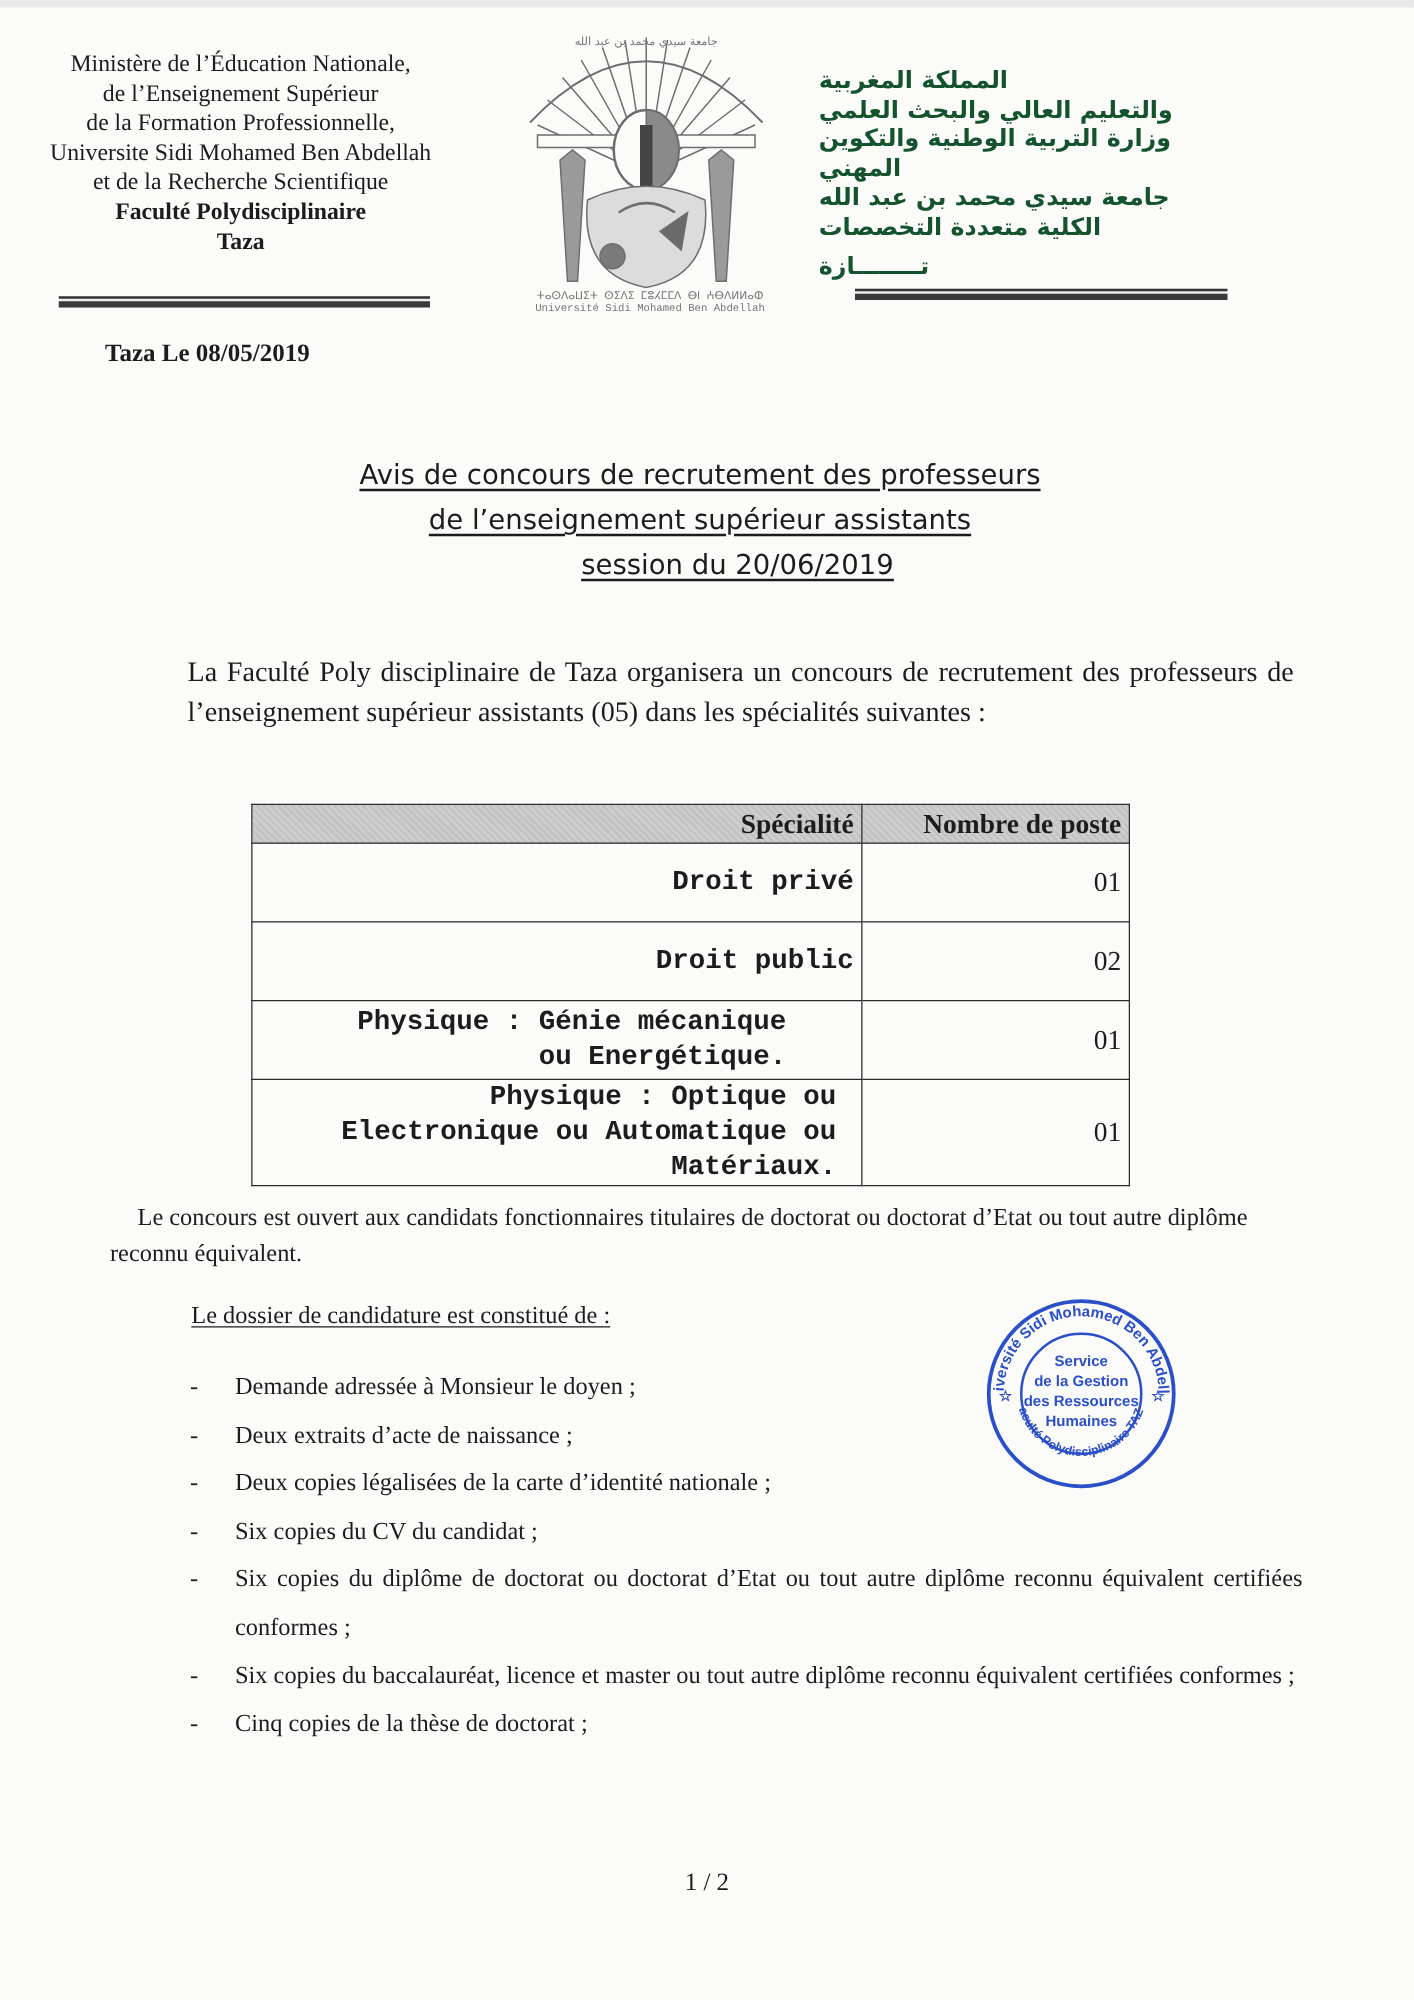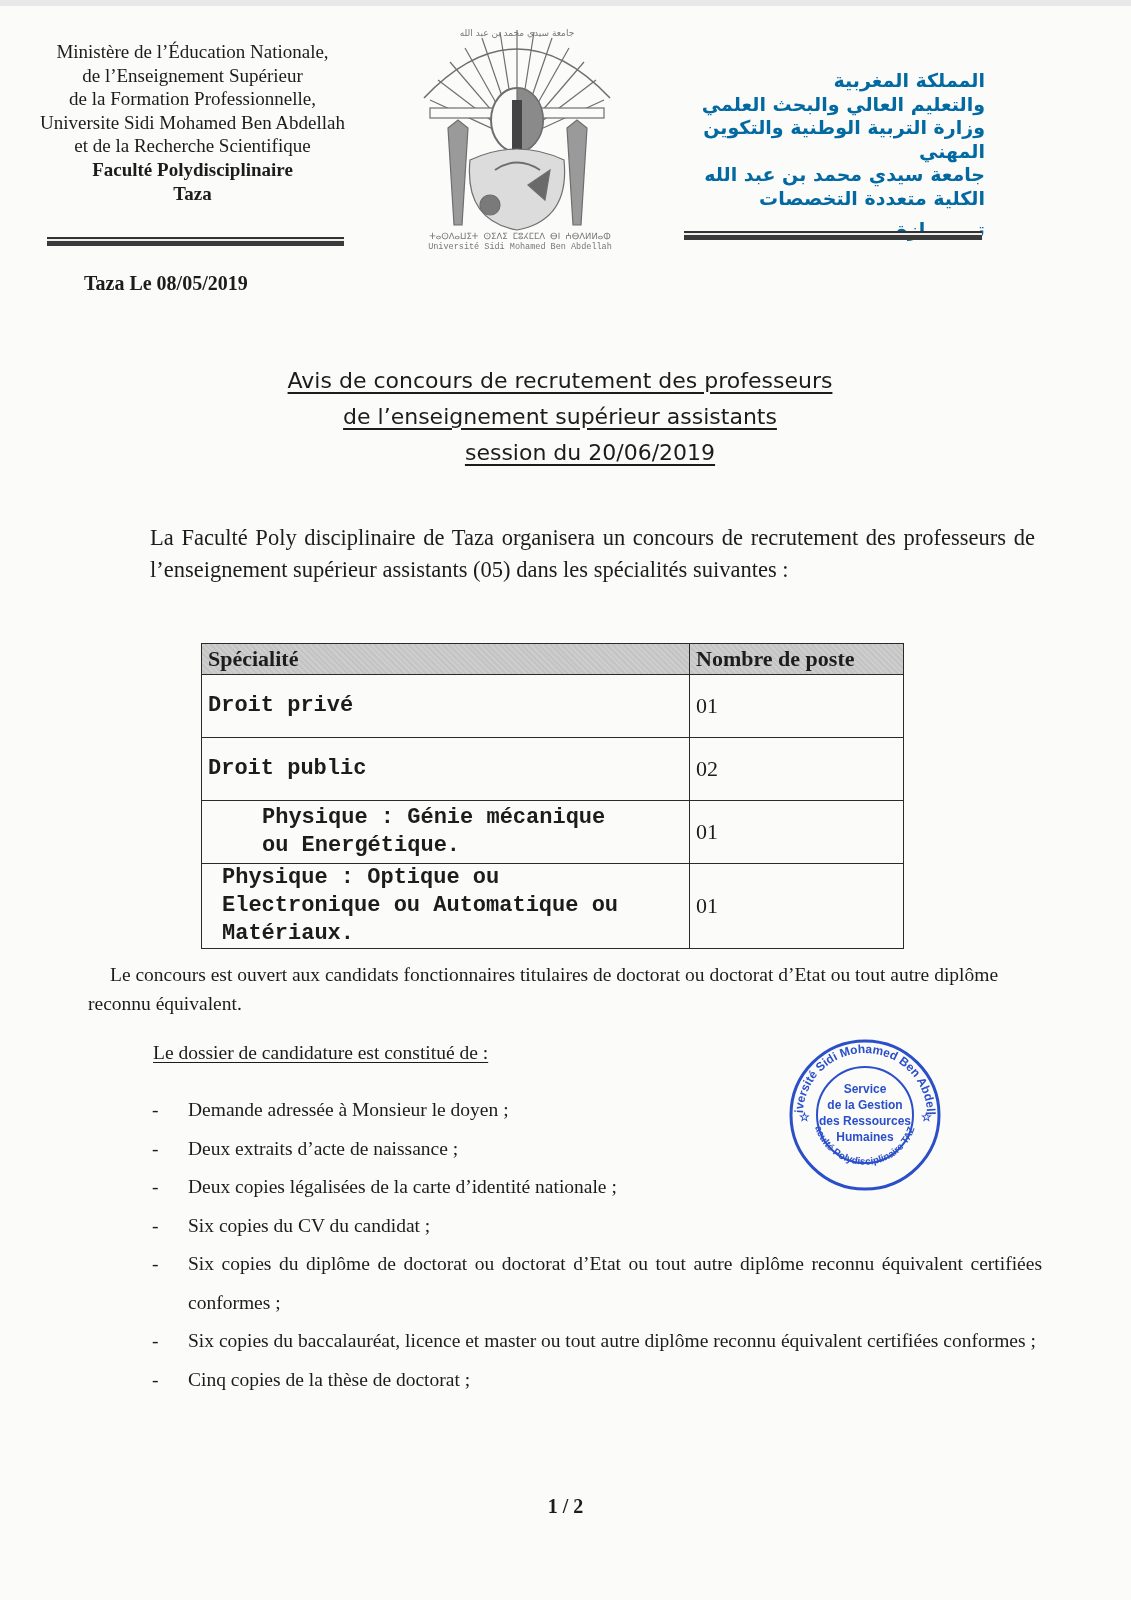--- a/index.html
+++ b/index.html
@@ -32,24 +32,24 @@
 
   
   .logo { position: absolute; left: 410px; top: 20px; width: 215px; height: 235px; }
   .logo-caption {
     position: absolute; left: 415px; top: 232px; width: 210px; text-align: center;
     font-family: Liberation Mono, monospace; font-size: 8.5px; color: #777; line-height: 10px;
   }
 
   
   .hdr-right {
-    position: absolute; left: 655px; top: 69px; width: 330px;
-    direction: rtl; text-align: right;
+    position: absolute; left: 655px; top: 53px; width: 330px;
+    direction: rtl; text-align: left;
     font-family: "DejaVu Sans", sans-serif; font-size: 19px; line-height: 23.5px; font-weight: bold;
-    color: #0369a1;
+    color: #14532d;
   }
   .hdr-right .city { margin-top: 8px; letter-spacing: 2px; }
 
   
   .title {
     position: absolute; left: 200px; top: 363px; width: 720px;
     text-align: center;
     font-family: "DejaVu Sans", sans-serif; font-size: 22px; line-height: 36px;
   }
   .title span { text-decoration: underline; text-underline-offset: 4px; }
@@ -63,21 +63,21 @@
     font-size: 22.5px; line-height: 32px; text-align: justify;
     font-stretch: condensed;
   }
 
   
   .spec-table {
     position: absolute; left: 201px; top: 643px; width: 703px;
     border-collapse: collapse; font-size: 22px;
   }
   .spec-table th, .spec-table td {
-    border: 1.5px solid #2a2a2a; text-align: left; padding: 0 6px;
+    border: 1.5px solid #2a2a2a; text-align: right; padding: 0 6px;
   }
   .spec-table th {
     height: 30px; font-weight: bold; font-size: 22px;
     background: #c9c9c9;
     background-image: repeating-linear-gradient(45deg, #cfcfcf 0 2px, #c2c2c2 2px 4px);
   }
   .spec-table th.col1 { width: 475px; }
   .spec-table td { height: 62px; line-height: 28px; }
   .spec-table td.spec { font-weight: bold; font-family: Liberation Mono, monospace; }
   .spec-table td.num { font-weight: normal; }
@@ -101,21 +101,21 @@
   .dossier-list li { display: flex; }
   .dossier-list .dash { width: 36px; flex: none; }
   .dossier-list .txt { flex: 1; text-align: justify; }
 
   
   .stamp { position: absolute; left: 785px; top: 1035px; width: 160px; height: 160px; }
 
   
   .pager {
     position: absolute; left: 0; top: 1495px; width: 1131px; text-align: center;
-    font-size: 20px; font-weight: bold;
+    font-size: 20px; font-weight: normal;
   }
 </style>
 </head>
 <body>
 
 <div class="page-edge"></div>
 
 <div class="hdr-left">
   <div>Ministère de l’Éducation Nationale,</div>
   <div>de l’Enseignement Supérieur</div>

